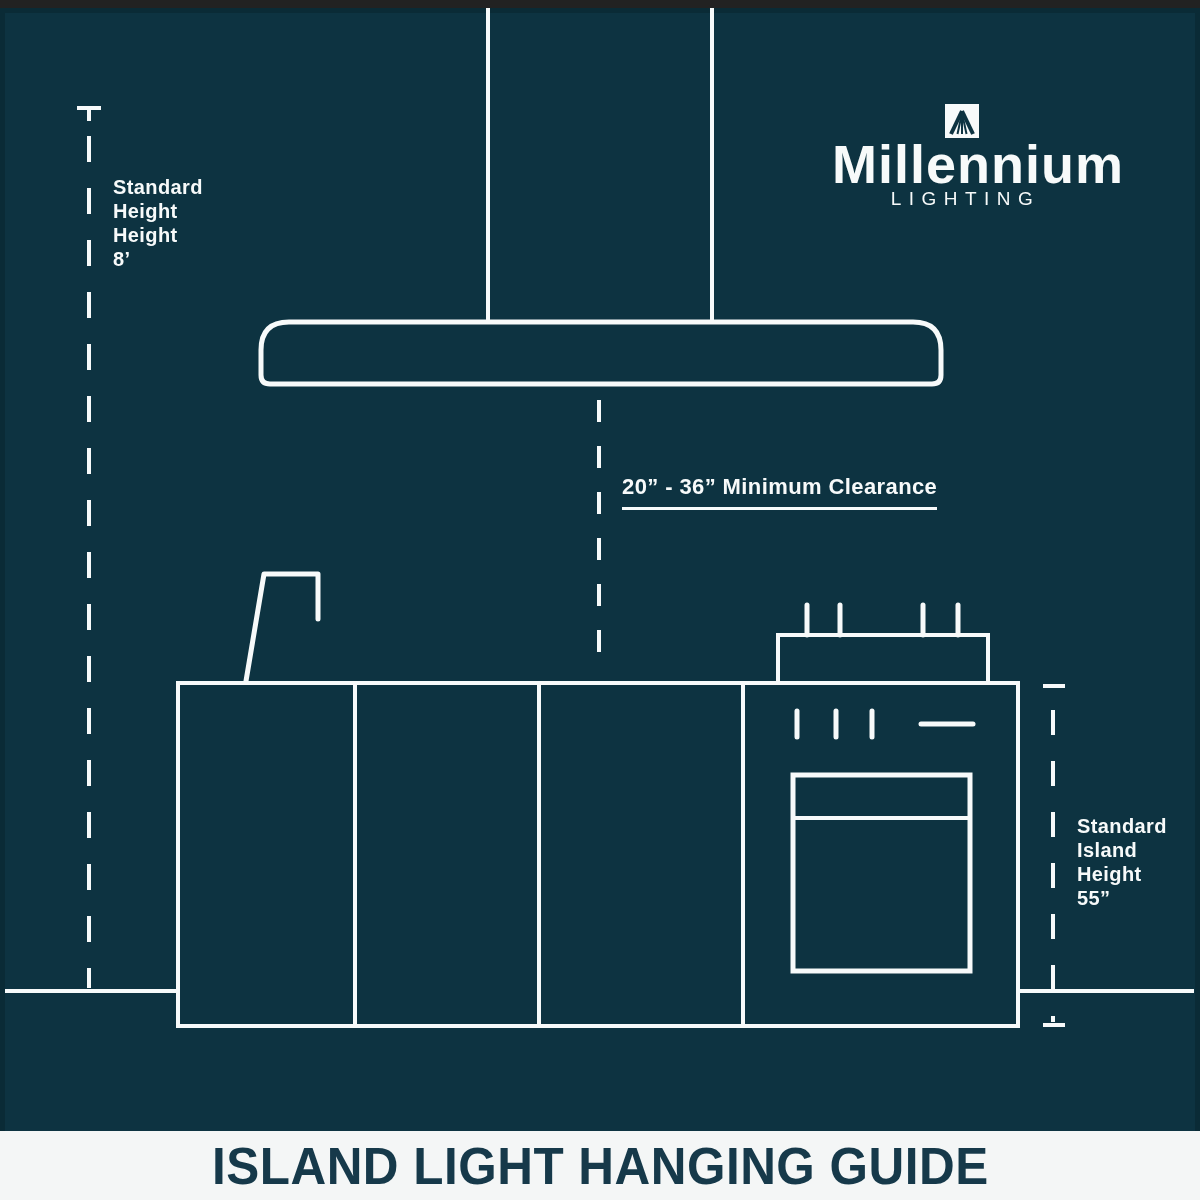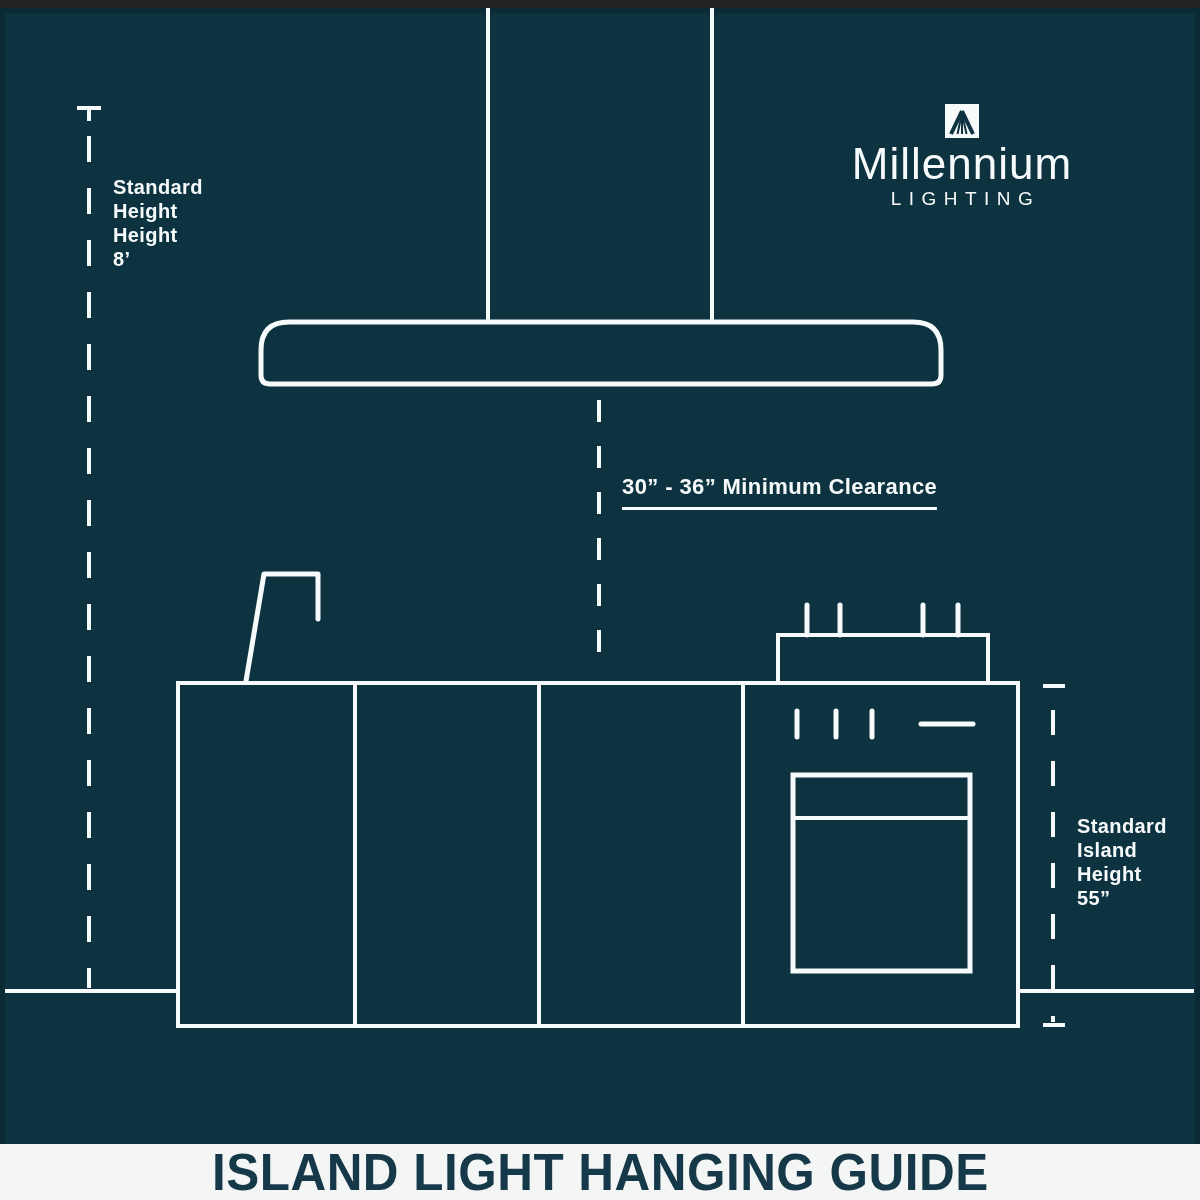--- a/index.html
+++ b/index.html
@@ -43,37 +43,37 @@
 
   .logo{
     position:absolute;
     left:832px;top:96px;
     width:260px;
     text-align:center;
     color:var(--line,#f7fafa);
   }
   .logo-mark{display:block;margin:0 auto 6px auto;}
   .logo-brand{
-    font-size:44px;
-    font-weight:400;
+    font-size:54px;
+    font-weight:700;
     letter-spacing:1px;
     line-height:40px;
   }
   .logo-tagline{
     font-size:19px;
     font-weight:400;
     letter-spacing:7.5px;
     margin-top:4px;
     padding-left:7px; 
   }
 
   .footer-band{
     position:absolute;
     left:0;bottom:7px;
-    width:1200px;height:57px;
+    width:1200px;height:70px;
     background:var(--band_bg,#f4f6f6);
     display:flex;align-items:center;justify-content:center;
   }
   .footer-title{
     margin:0;
     color:var(--title_color,#16394a);
     font-size:51px;
     font-weight:bold;
     letter-spacing:0.5px;
     transform:scaleX(0.97);
@@ -140,21 +140,21 @@
     </g>
   </svg>
 
   <div class="dim-label ceiling-label">
     <div>Standard</div>
     <div>Height</div>
     <div>Height</div>
     <div>8’</div>
   </div>
 
-  <div class="clearance-label">30” - 36” Minimum Clearance</div>
+  <div class="clearance-label">20” - 36” Minimum Clearance</div>
 
   <div class="dim-label island-label">
     <div>Standard</div>
     <div>Island</div>
     <div>Height</div>
     <div>55”</div>
   </div>
 
   <div class="logo">
     <svg class="logo-mark" width="34" height="34" viewBox="0 0 34 34">

